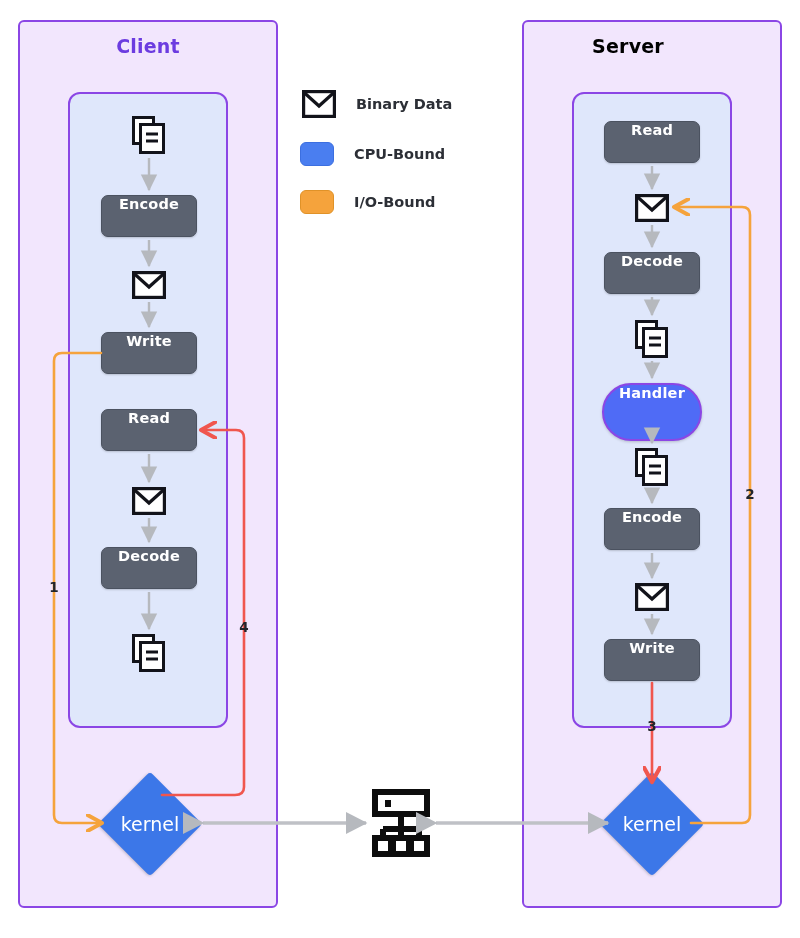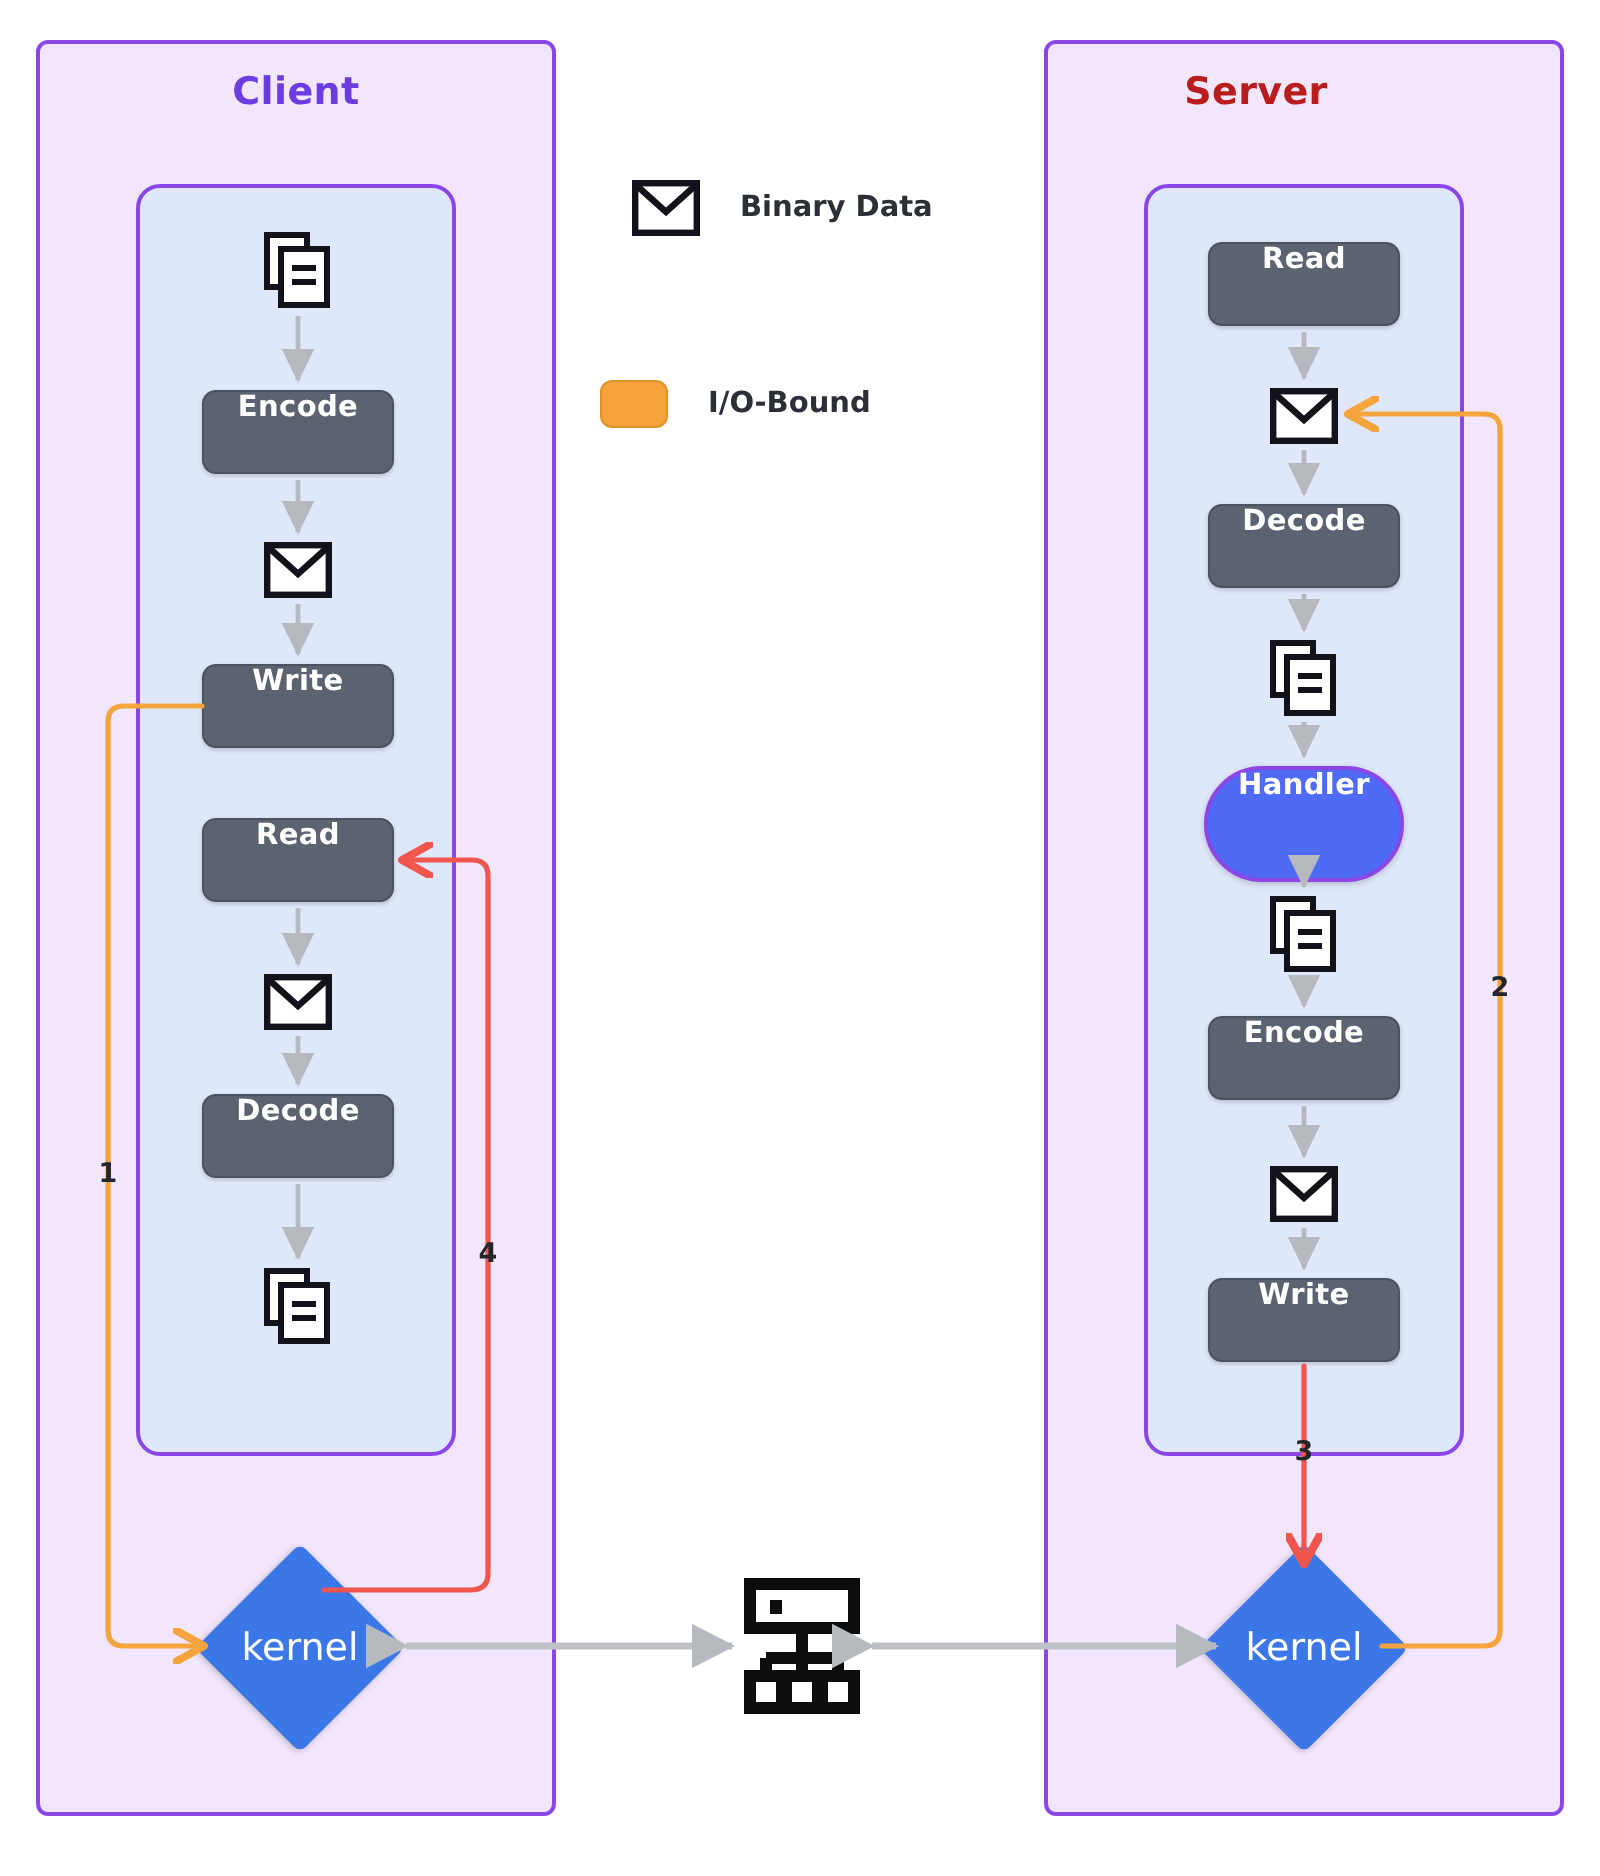--- a/index.html
+++ b/index.html
@@ -104,21 +104,21 @@
       <line x1="14" y1="25" x2="26" y2="25" stroke="#12131a" stroke-width="3"></line>
     </svg>
   </div>
 
   <div class="diamond" style="left:113px;top:787px;width:74px;height:74px;">
     <div class="shape"></div>
     <div class="lbl">kernel</div>
   </div>
 
   <div class="outer-panel" style="left:522px;top:20px;width:260px;height:888px;"></div>
-  <div class="panel-title" style="left:522px;top:35px;width:212px;color:#b91c1c;">Server</div>
+  <div class="panel-title" style="left:522px;top:35px;width:212px;color:#000000;">Server</div>
   <div class="inner-panel" style="left:572px;top:92px;width:160px;height:636px;"></div>
 
   <div class="node proc" style="left:604px;top:121px;width:96px;height:42px;">
     <span>Read</span>
   </div>
 
   <div class="icon" style="left:635px;top:194px;width:34px;height:28px;">
     <svg viewBox="0 0 34 28" width="34" height="28">
       <rect x="1.6" y="1.6" width="30.8" height="24.8" fill="#fff" stroke="#12131a" stroke-width="3.2"></rect>
       <polyline points="2.6,3 17,16 31.4,3" fill="none" stroke="#12131a" stroke-width="3.2"></polyline>
@@ -240,30 +240,34 @@
   </svg>
 
   <div class="elabel" style="left:38px;top:579px;width:32px;">1</div>
   <div class="elabel" style="left:734px;top:486px;width:32px;">2</div>
   <div class="elabel" style="left:636px;top:718px;width:32px;">3</div>
   <div class="elabel" style="left:228px;top:619px;width:32px;">4</div>
 
   <div class="legend" style="left:300px;top:28px;width:212px;height:245px;">
 
 
-    <div class="legend-row" style="left:16px;top:62px;align-items:center;">
+    <div class="legend-row" style="left:2px;top:62px;align-items:center;">
       <span class="icon" style="position:relative;width:34px;height:28px;">
         <svg viewBox="0 0 34 28" width="34" height="28">
           <rect x="1.6" y="1.6" width="30.8" height="24.8" fill="#fff" stroke="#12131a" stroke-width="3.2"></rect>
           <polyline points="2.6,3 17,16 31.4,3" fill="none" stroke="#12131a" stroke-width="3.2"></polyline>
         </svg>
       </span>
       <span class="legend-label">Binary Data</span>
     </div>
 
+    <div class="legend-row" style="left:0;top:114px;">
+      <span class="legend-swatch" style="background:#4a7ef0;border:1.5px solid #3c6fe0;"></span>
+      <span class="legend-label">CPU-Bound</span>
+    </div>
 
     <div class="legend-row" style="left:0;top:162px;">
       <span class="legend-swatch" style="background:#f5a33c;border:1.5px solid #e09228;"></span>
       <span class="legend-label">I/O-Bound</span>
     </div>
 
   </div>
 
 </div>
 

